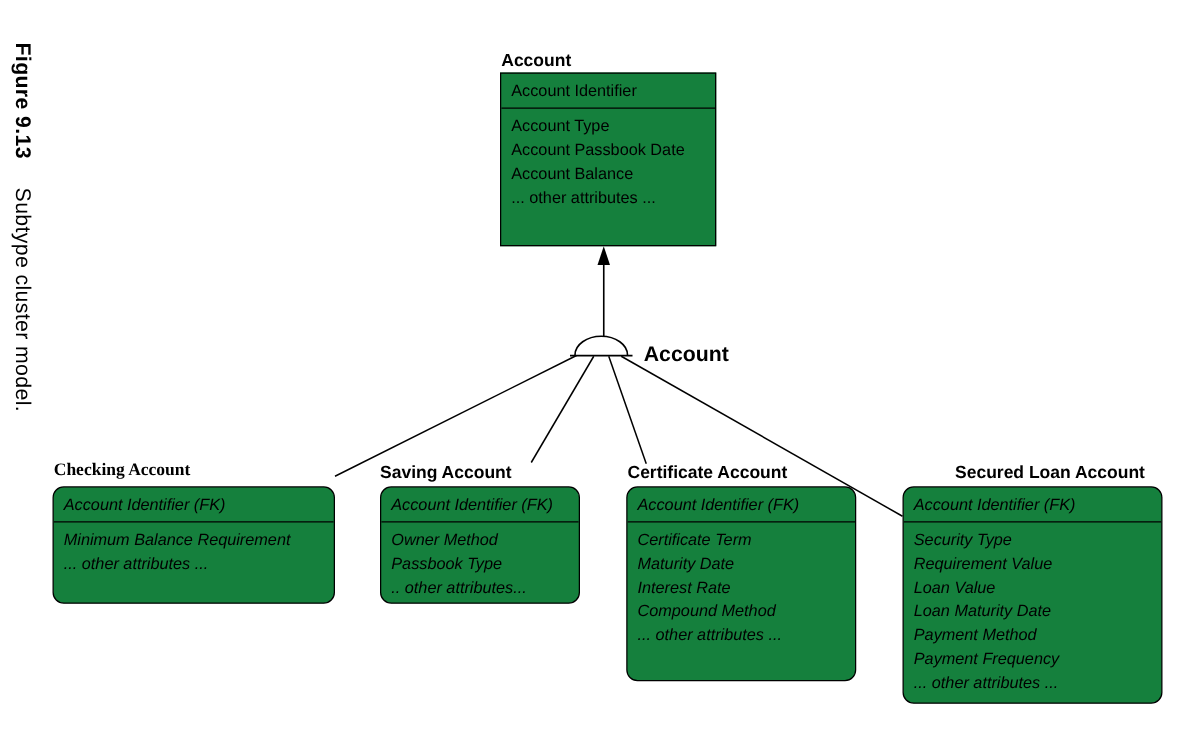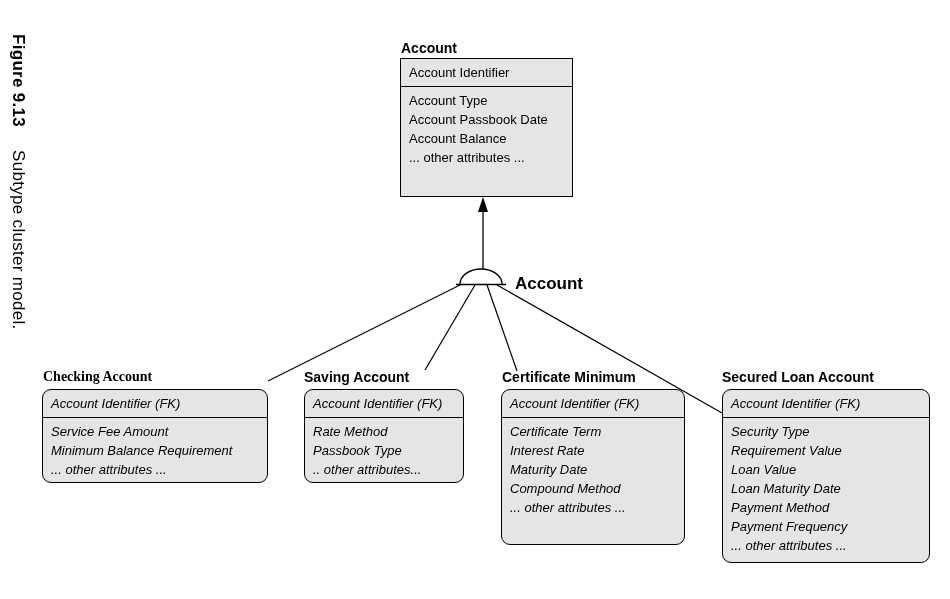--- a/index.html
+++ b/index.html
@@ -24,21 +24,21 @@
     white-space: nowrap;
   }
   .fig-number { font-weight: bold; margin-inline-end: 18px; }
 
   
   svg.layer { position: absolute; left: 0; top: 0; }
 
   
   .entity {
     position: absolute;
-    background: #e5e5e5;
+    background: #15803d;
     border: 1.3px solid #000000;
     box-sizing: border-box;
     font-size: 13px;
     overflow: hidden;
   }
   .entity.rounded { border-radius: 9px; font-style: italic; }
   .compartment.key {
     box-sizing: border-box;
     height: 28px;
     border-bottom: 1.3px solid #000000;
@@ -101,53 +101,52 @@
   </div>
 
   <div class="cluster-label" style="left:515px; top:274px;">Account</div>
 
   <div class="entity-title" style="left:43px; top:369px;font-family:Liberation Serif, serif;">Checking Account</div>
   <div class="entity rounded" style="left:42px; top:389px; width:226px; height:94px;">
     <div class="compartment key">
       <div class="row">Account Identifier (FK)</div>
     </div>
     <div class="compartment attrs">
-      <div class="row">Service Fee Amount</div>
       <div class="row">Minimum Balance Requirement</div>
       <div class="row">... other attributes ...</div>
     </div>
   </div>
 
   <div class="entity-title" style="left:304px; top:369px;">Saving Account</div>
   <div class="entity rounded" style="left:304px; top:389px; width:160px; height:94px;">
     <div class="compartment key">
       <div class="row">Account Identifier (FK)</div>
     </div>
     <div class="compartment attrs">
-      <div class="row">Rate Method</div>
+      <div class="row">Owner Method</div>
       <div class="row">Passbook Type</div>
       <div class="row">.. other attributes...</div>
     </div>
   </div>
 
-  <div class="entity-title" style="left:502px; top:369px;">Certificate Minimum</div>
+  <div class="entity-title" style="left:502px; top:369px;">Certificate Account</div>
   <div class="entity rounded" style="left:501px; top:389px; width:184px; height:156px;">
     <div class="compartment key">
       <div class="row">Account Identifier (FK)</div>
     </div>
     <div class="compartment attrs">
       <div class="row">Certificate Term</div>
+      <div class="row">Maturity Date</div>
       <div class="row">Interest Rate</div>
-      <div class="row">Maturity Date</div>
       <div class="row">Compound Method</div>
       <div class="row">... other attributes ...</div>
     </div>
   </div>
 
-  <div class="entity-title" style="left:722px; top:369px;">Secured Loan Account</div>
+  <div class="entity-title" style="left:764px; top:369px;">Secured Loan Account</div>
   <div class="entity rounded" style="left:722px; top:389px; width:208px; height:174px;">
     <div class="compartment key">
       <div class="row">Account Identifier (FK)</div>
     </div>
     <div class="compartment attrs">
       <div class="row">Security Type</div>
       <div class="row">Requirement Value</div>
       <div class="row">Loan Value</div>
       <div class="row">Loan Maturity Date</div>
       <div class="row">Payment Method</div>

